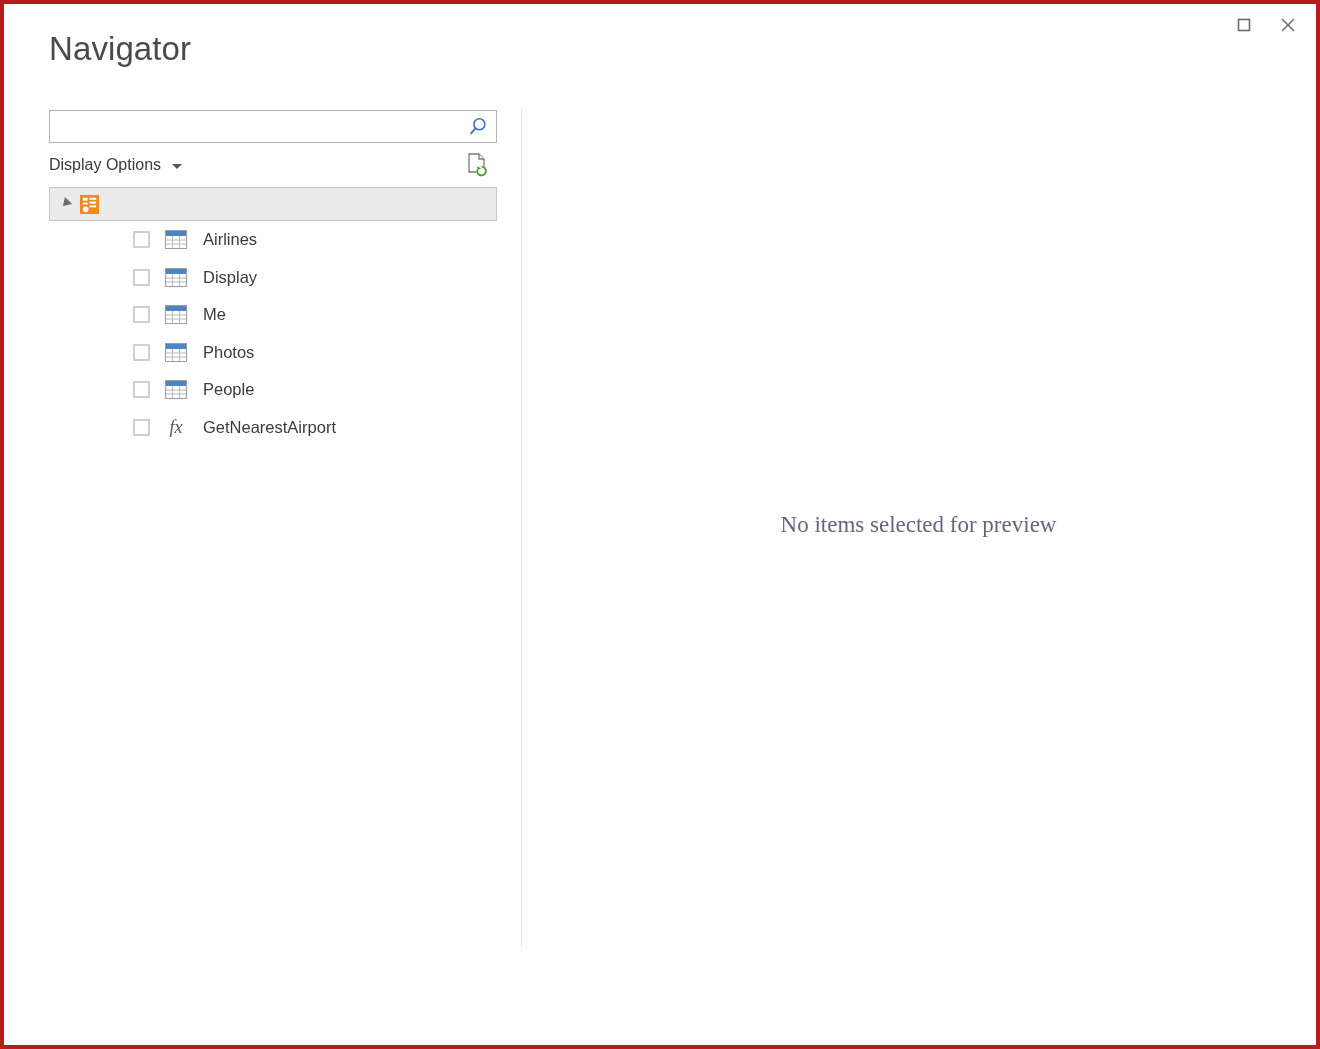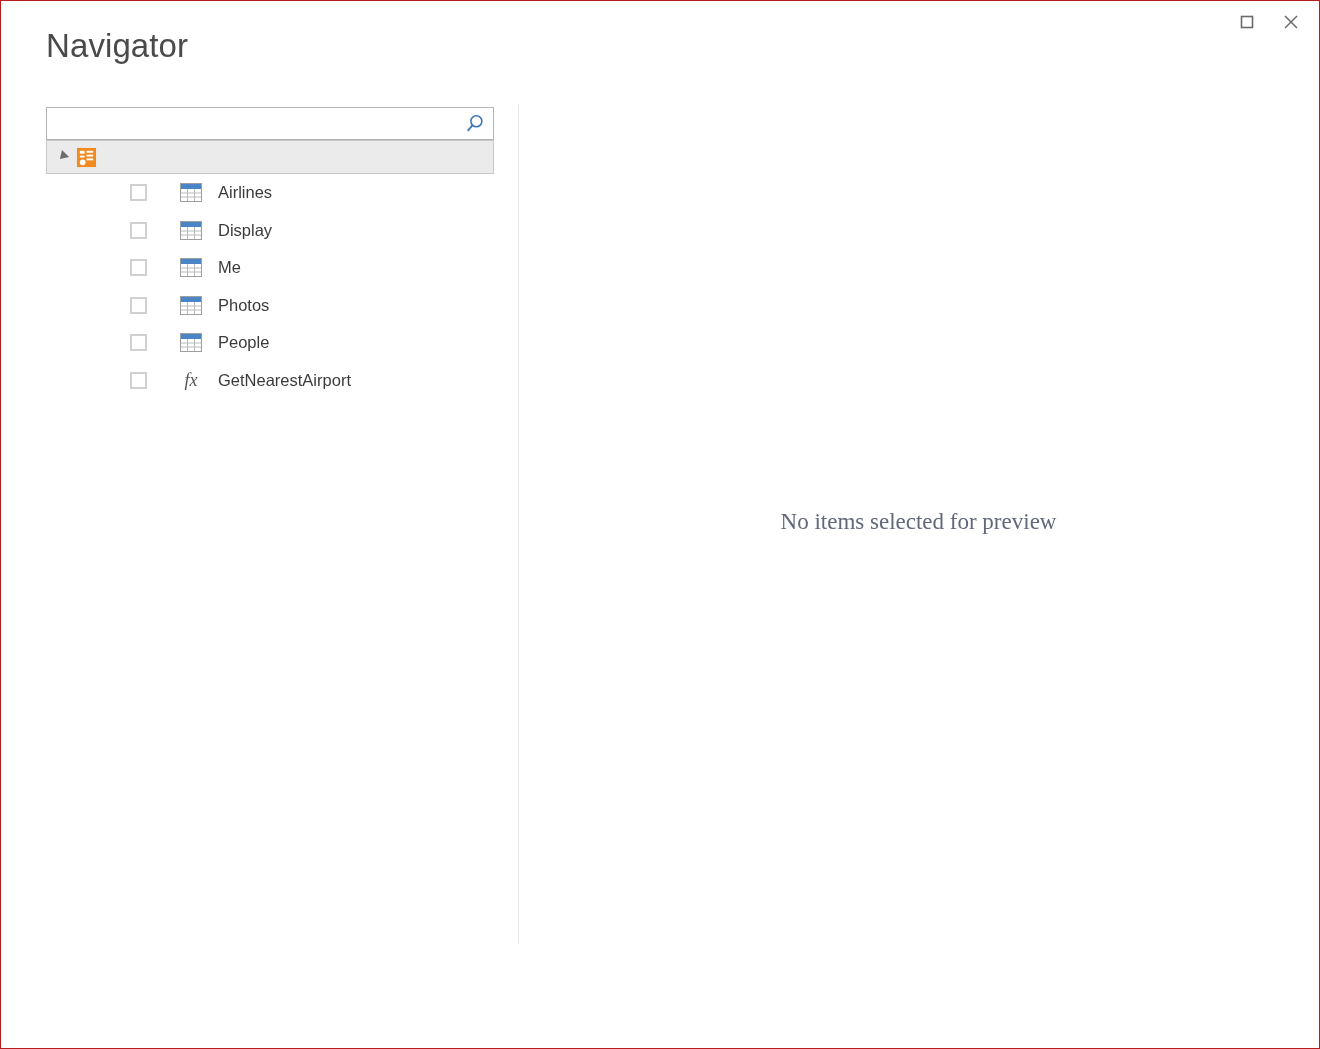--- a/index.html
+++ b/index.html
@@ -10,21 +10,21 @@
   body {
     font-family: "Liberation Sans", sans-serif;
     -webkit-font-smoothing: antialiased;
   }
   .window {
     position: relative;
     width: 1320px;
     height: 1049px;
     box-sizing: border-box;
     background: #ffffff;
-    border: 1px solid #b91c1c;
+    border: 4px solid #b91c1c;
     overflow: hidden;
   }
 
   
   .titlebar {
     position: absolute;
     top: 0; left: 0; right: 0;
     height: 40px;
   }
   .wincontrols {
@@ -183,21 +183,21 @@
     height: 17px;
     box-sizing: border-box;
     border: 2px solid #d0d0d0;
     background: #ffffff;
     flex: 0 0 auto;
     cursor: default;
   }
   .item-icon {
     width: 22px;
     height: 19px;
-    margin-left: 33px;
+    margin-left: 15px;
     flex: 0 0 auto;
     display: flex;
     align-items: center;
     justify-content: center;
   }
   .fx-icon {
     font-family: "Liberation Serif", serif;
     font-style: italic;
     font-size: 18px;
     color: #555;
@@ -273,20 +273,33 @@
   <div class="left-pane">
 
     <div class="search-row">
       <input class="search-input" type="text" value="" placeholder="" style="">
       <svg class="search-icon" viewBox="0 0 24 24">
         <circle cx="13.5" cy="9" r="6" fill="none" stroke="#3a76b8" stroke-width="1.7"></circle>
         <line x1="9.2" y1="13.4" x2="4" y2="19.5" stroke="#3a76b8" stroke-width="2"></line>
       </svg>
     </div>
 
+    <div class="options-row">
+      <div class="display-options">
+        <span class="display-options-label">Display Options</span>
+        <span class="caret"></span>
+      </div>
+      <svg class="refresh-btn" viewBox="0 0 24 26">
+        <path d="M4 2 h10 l5 5 v13 h-15 z" fill="#ffffff" stroke="#7a7a7a" stroke-width="1.3"></path>
+        <path d="M14 2 v5 h5" fill="#ffffff" stroke="#7a7a7a" stroke-width="1.3"></path>
+        <circle cx="16.5" cy="19" r="5.2" fill="#ffffff"></circle>
+        <path d="M16.5 14.6 a4.4 4.4 0 1 1 -4.1 2.9" fill="none" stroke="#4c9a2a" stroke-width="1.9"></path>
+        <path d="M12.1 14.2 l0.6 3.8 l3.5 -1.4 z" fill="#4c9a2a"></path>
+      </svg>
+    </div>
 
     <div class="tree">
 
       <div class="tree-root">
         <span class="expander">
           <span class="tri"></span>
         </span>
         <svg class="root-icon" viewBox="0 0 22 22">
           <rect x="1" y="1" width="20" height="20" fill="#f28b1f"></rect>
           <rect x="4" y="4" width="5" height="3" fill="#ffffff"></rect>

